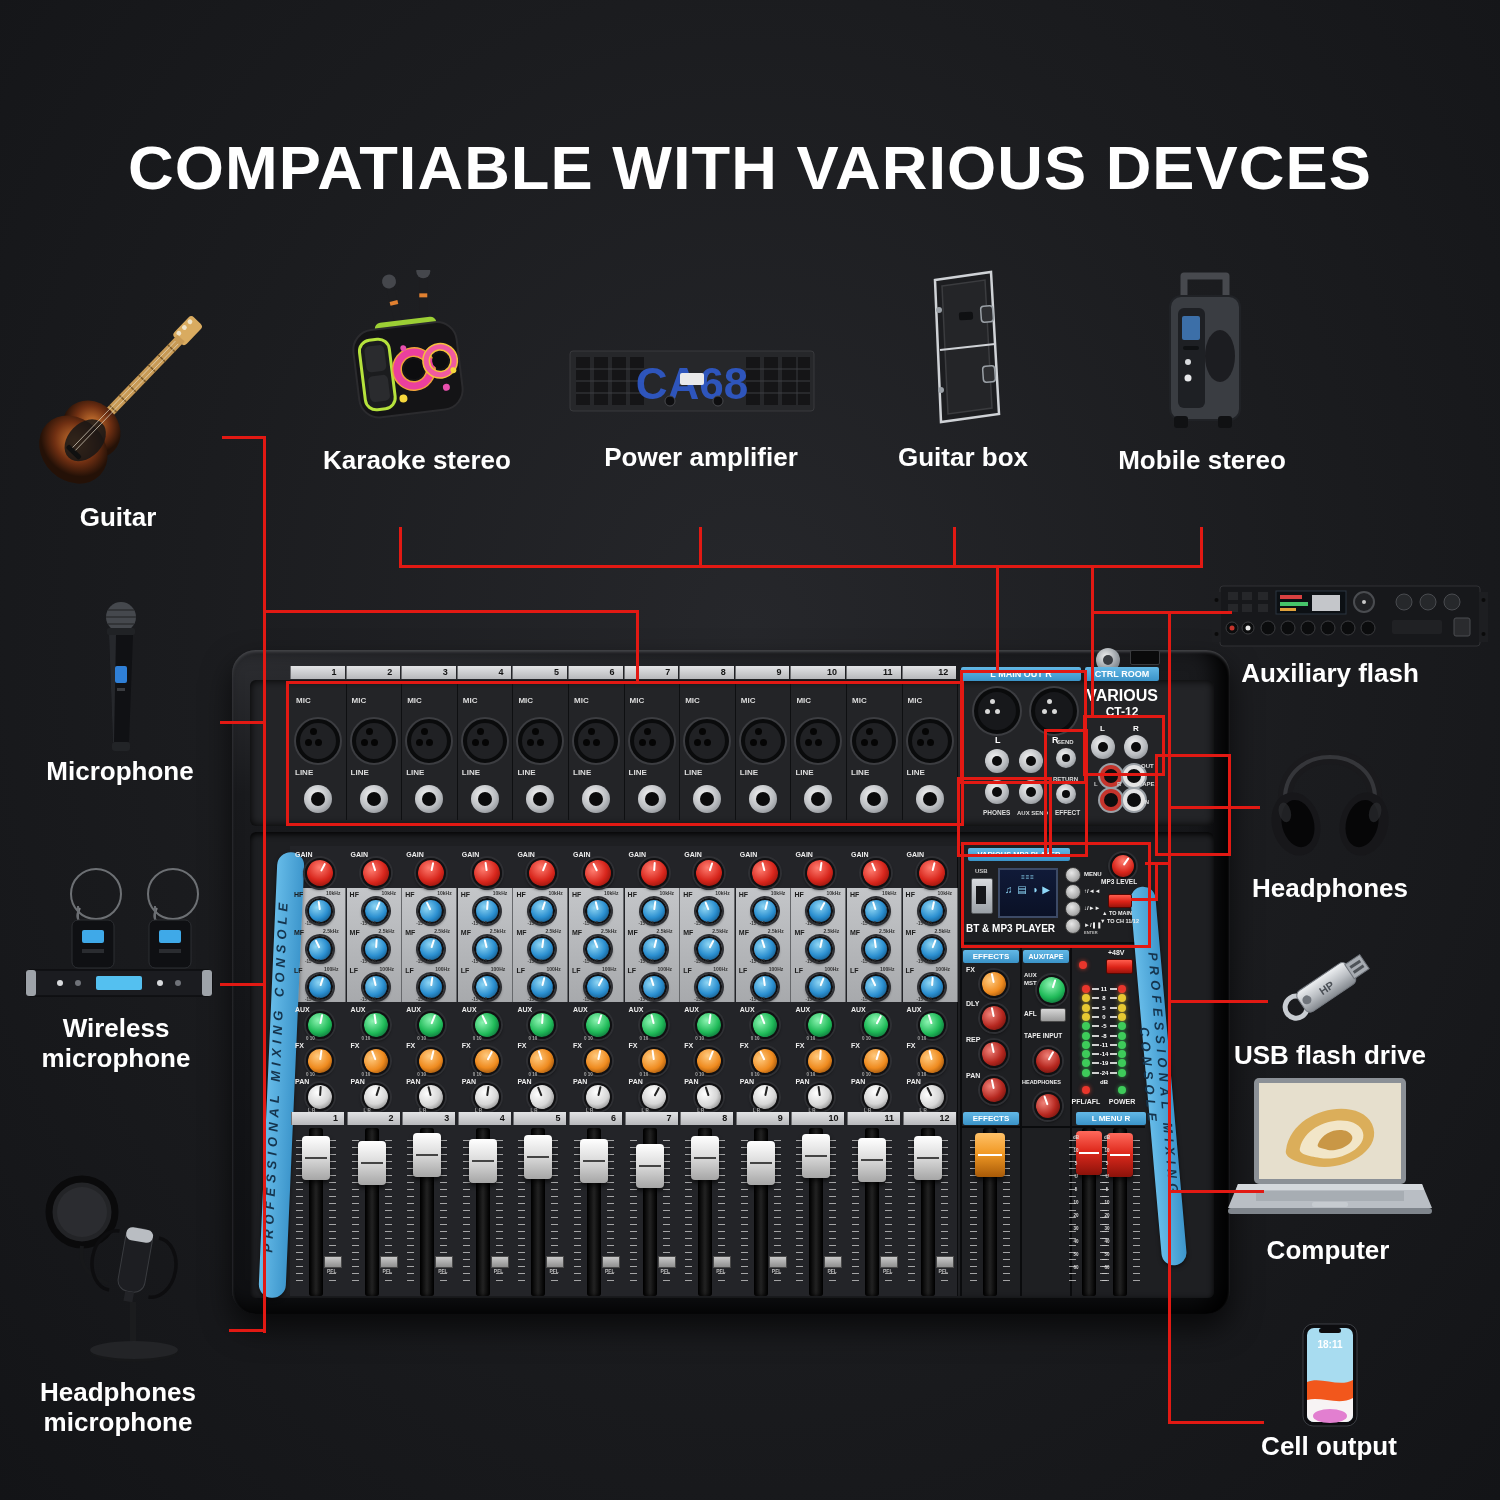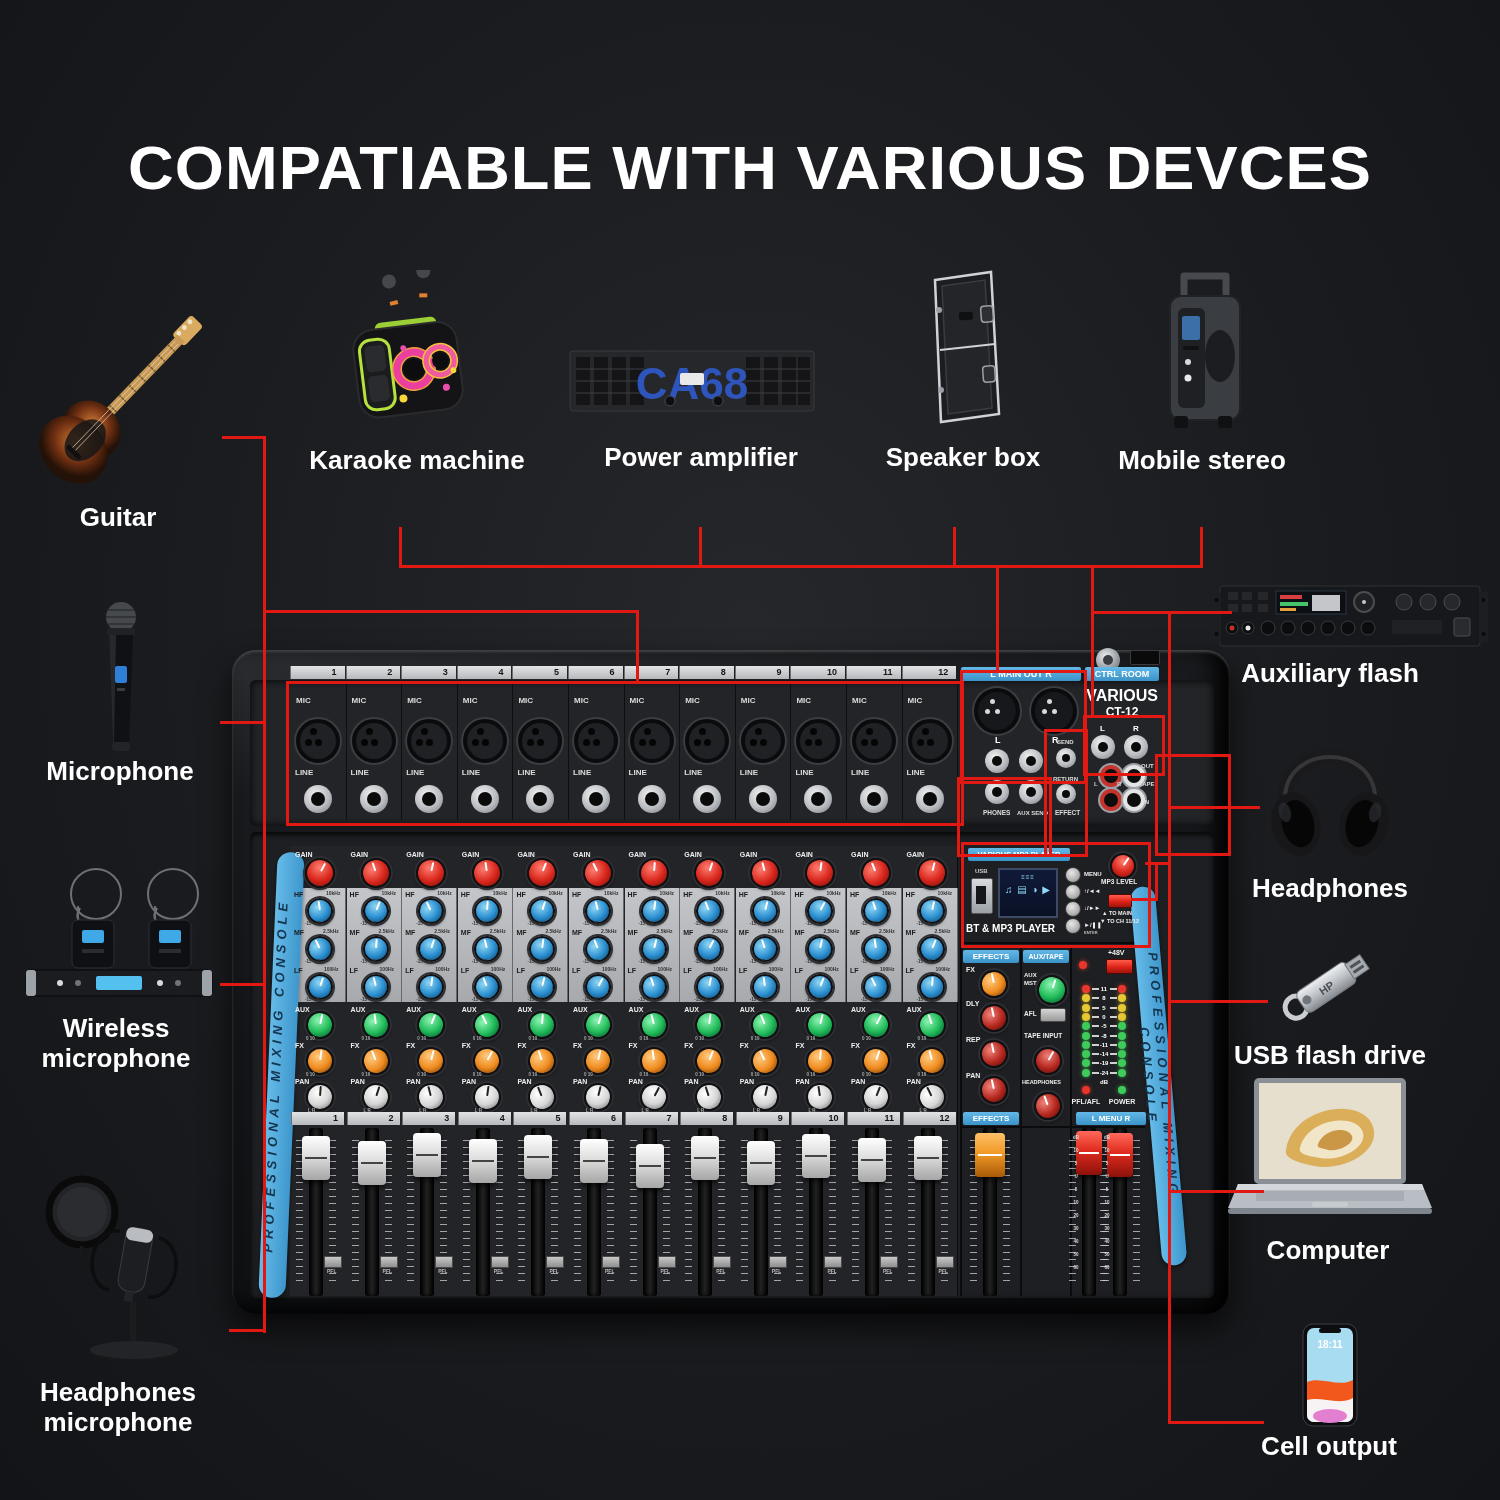--- a/index.html
+++ b/index.html
@@ -135,21 +135,21 @@
         <circle cx="101" cy="95" r="14" fill="none" stroke="#f5c13c" stroke-width="8"></circle>
         <circle cx="101" cy="95" r="14" fill="none" stroke="#ef5aa0" stroke-width="5"></circle>
         <circle cx="101" cy="95" r="8" fill="#0d0d0f"></circle>
         <circle cx="60" cy="128" r="4" fill="#f5d73c"></circle>
           <circle cx="104" cy="122" r="3.5" fill="#e84fae"></circle>
         <circle cx="113" cy="106" r="3" fill="#f5d73c"></circle>
           <circle cx="66" cy="78" r="3" fill="#e84fae"></circle>
       </g>
     </svg>
   </div>
-  <div class="dev-label" style="left:417px;top:445px;">Karaoke machine</div>
+  <div class="dev-label" style="left:417px;top:445px;">Karaoke stereo</div>
 
   <div class="dev" style="left:568px;top:335px;width:248px;height:86px;">
     <svg width="248" height="86" viewBox="0 0 248 86">
       <rect x="2" y="16" width="244" height="60" rx="3" fill="#27282b" opacity="0.95" stroke="#3a3b3e"></rect>
       <g fill="#151517">
         <rect x="8" y="22" width="14" height="48"></rect>
           <rect x="26" y="22" width="14" height="48"></rect>
           <rect x="44" y="22" width="14" height="48"></rect>
           <rect x="62" y="22" width="14" height="48"></rect>
         <rect x="178" y="22" width="14" height="48"></rect>
@@ -178,21 +178,21 @@
       <polygon points="20,10 76,2 84,144 26,152" fill="#1c1d20" stroke="#cfd2d6" stroke-width="2.5"></polygon>
       <polygon points="27,16 70,10 77,138 33,144" fill="#242528" stroke="#3b3c3f" stroke-width="1.5"></polygon>
       <line x1="25" y1="80" x2="80" y2="74" stroke="#cfd2d6" stroke-width="2"></line>
       <rect x="66" y="36" width="12" height="16" rx="3" fill="#2e2f32" stroke="#9aa0a6" stroke-width="1.5" transform="rotate(-4 72 44)"></rect>
       <rect x="68" y="96" width="12" height="16" rx="3" fill="#2e2f32" stroke="#9aa0a6" stroke-width="1.5" transform="rotate(-4 74 104)"></rect>
       <rect x="44" y="42" width="14" height="8" rx="2" fill="#0f1012" transform="rotate(-4 51 46)"></rect>
       <circle cx="24" cy="40" r="3" fill="#9aa0a6"></circle>
         <circle cx="26" cy="120" r="3" fill="#9aa0a6"></circle>
     </svg>
   </div>
-  <div class="dev-label" style="left:963px;top:442px;">Speaker box</div>
+  <div class="dev-label" style="left:963px;top:442px;">Guitar box</div>
 
   <div class="dev" style="left:1156px;top:266px;width:98px;height:172px;">
     <svg width="98" height="172" viewBox="0 0 98 172">
       <path d="M 28 34 V 10 H 70 V 34" fill="none" stroke="#47494e" stroke-width="7" stroke-linejoin="round"></path>
       <rect x="14" y="30" width="70" height="124" rx="11" fill="#3a3d42"></rect>
       <rect x="14" y="30" width="70" height="124" rx="11" fill="none" stroke="#202226" stroke-width="2"></rect>
       <rect x="22" y="42" width="27" height="100" rx="6" fill="#1e2024"></rect>
       <rect x="26" y="50" width="18" height="24" rx="2" fill="#3c6fa8"></rect>
       <rect x="27" y="80" width="16" height="4" rx="2" fill="#0f1113"></rect>
       <circle cx="32" cy="96" r="3" fill="#d8dadd"></circle>

